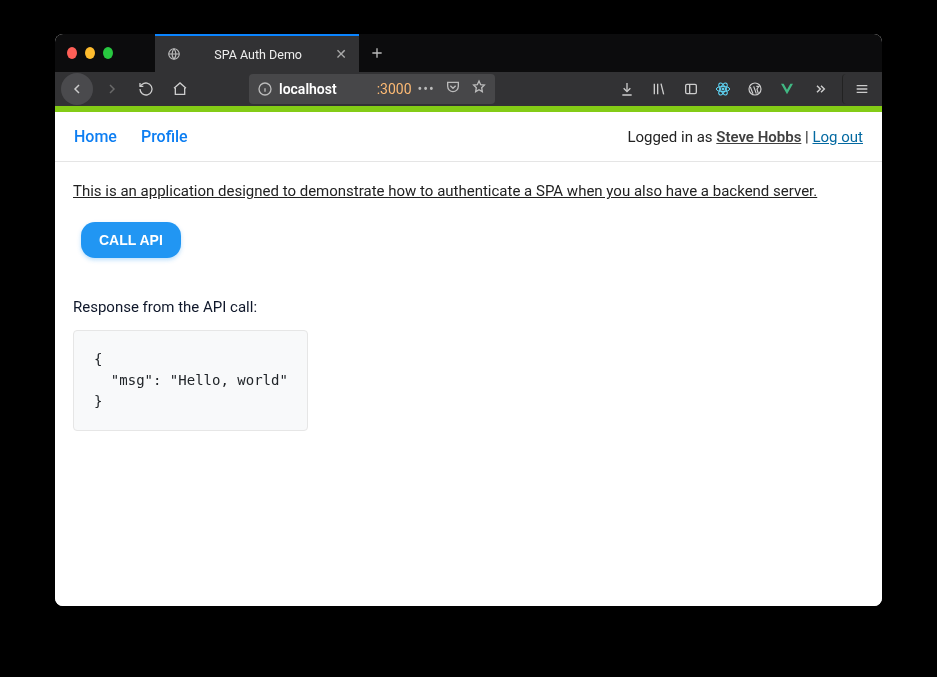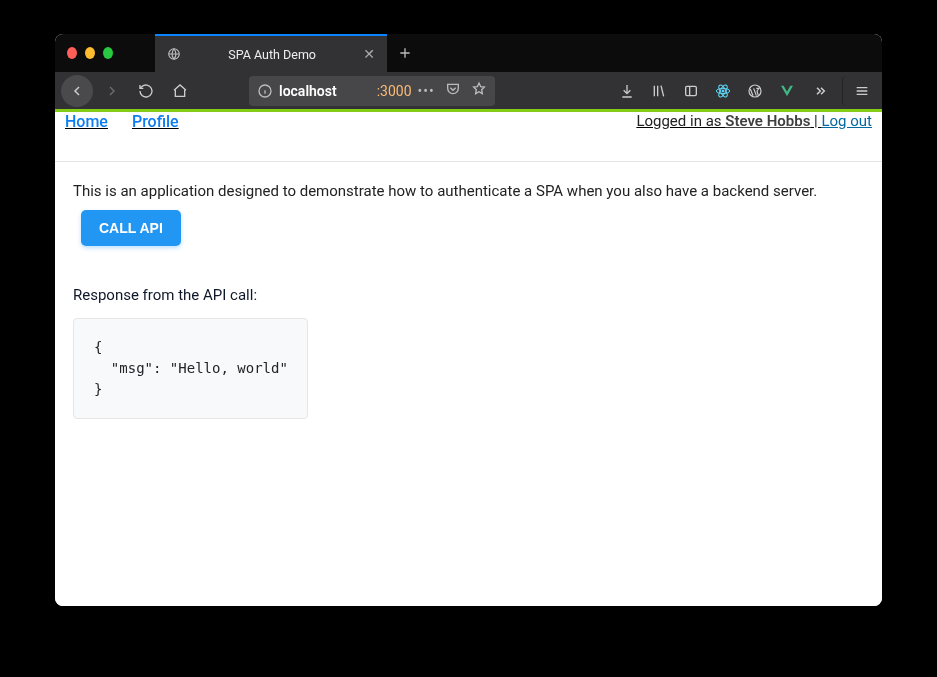--- a/index.html
+++ b/index.html
@@ -43,21 +43,21 @@
     .tl-green { background: #28c840; }
 
     .tabs-area { display: flex; align-items: stretch; margin-left: 30px; }
     .tab {
       background: #323234;
       color: #eee;
       font-size: 12.5px;
       display: flex;
       align-items: center;
       padding: 0 12px;
-      width: 232px;
+      width: 204px;
       justify-content: space-between;
       border-top: 2px solid #0a84ff;
       position: relative;
     }
     .tab .icon-slot { width: 14px; height: 14px; display: inline-flex; align-items: center; justify-content: center; color: #bbb; }
     .close-x { font-size: 14px; line-height: 1; font-weight: 300; color: #aaa; }
     .newtab {
       width: 36px;
       display: flex;
       align-items: center;
@@ -67,21 +67,21 @@
     }
 
     
     .toolbar {
       height: 40px;
       background: #323234;
       display: flex;
       align-items: center;
       padding: 0 6px;
       gap: 4px;
-      border-bottom: 3px solid #84cc16;
+      border-bottom: 6px solid #84cc16;
     }
     .toolbtn {
       width: 30px; height: 30px;
       display: inline-flex;
       align-items: center;
       justify-content: center;
       color: #ccc;
       border-radius: 4px;
     }
     .toolbtn.disabled { color: #6a6a6a; }
@@ -122,44 +122,43 @@
     .page {
       flex: 1;
       background: #fff;
       display: flex;
       flex-direction: column;
     }
     .appnav {
       height: 50px;
       border-bottom: 1px solid #e5e5e5;
       display: flex;
-      align-items: flex-start;
-      padding: 0 10px;
+      align-items: center;
+      padding: 0 19px;
       font-size: 16px;
-      text-decoration: underline;
     }
     .navlinks { display: flex; gap: 24px; }
     .navlinks a { color: #0d7ef2; text-decoration: none; font-weight: 500; }
     .authstatus { margin-left: auto; font-size: 15px; color: #222; }
     .authstatus a.user { color: #404040; font-weight: 600; text-decoration: underline;}
     .authstatus a.logout { color: #0369a1; text-decoration: underline; }
 
     .content {
       padding: 20px 18px;
     }
     .content h1 { font-size: 30px; font-weight: 800; color:#111; margin-bottom: 8px;}
-    .content p.desc { font-size: 15px; color:#222; margin-bottom: 10px;}
+    .content p.desc { font-size: 15px; color:#222; margin-bottom: 22px; text-decoration: underline;}
     .btn-primary {
       background: #2196f3;
       color: #fff;
       border: none;
       padding: 10px 18px;
       font-size: 14px;
       font-weight: 600;
-      border-radius: 5px;
+      border-radius: 14px;
       cursor: pointer;
       margin-left: 8px;
       box-shadow: 0 2px 4px rgba(33,150,243,0.3);
     }
     .resp-label { margin-top: 40px; font-size: 15px; color:#0f172a; margin-bottom: 14px;}
     .code-block {
       background: #f8f9fa;
       border: 1px solid #e6e6e6;
       border-radius: 4px;
       padding: 18px 20px;

